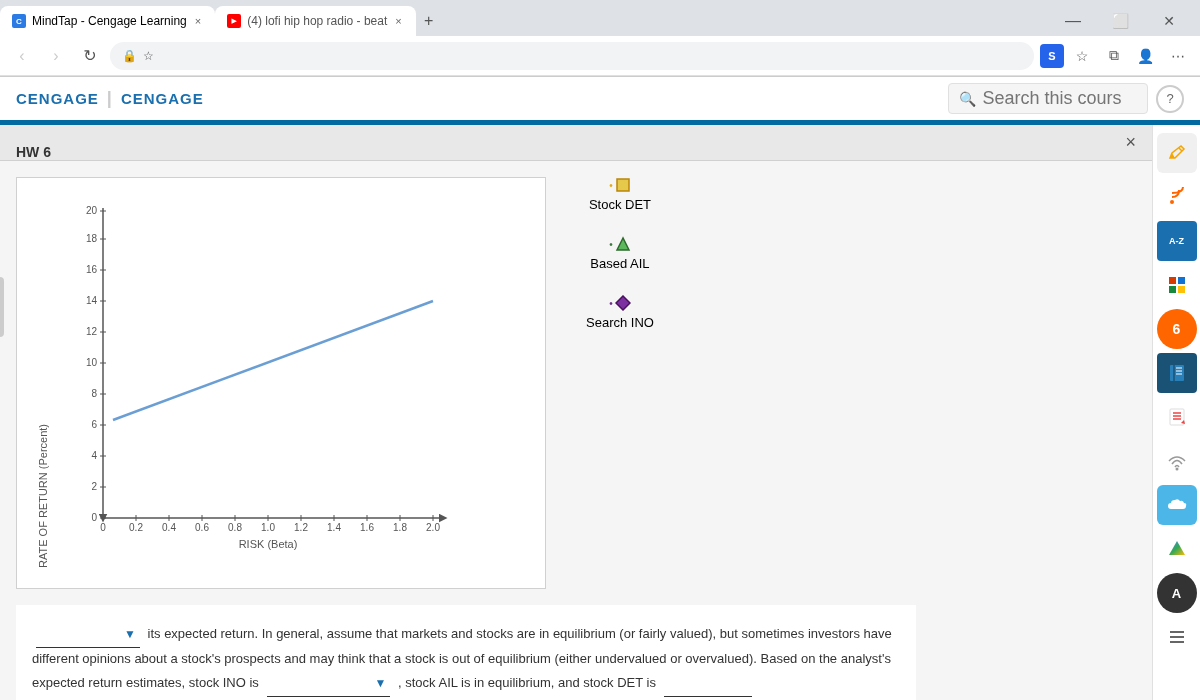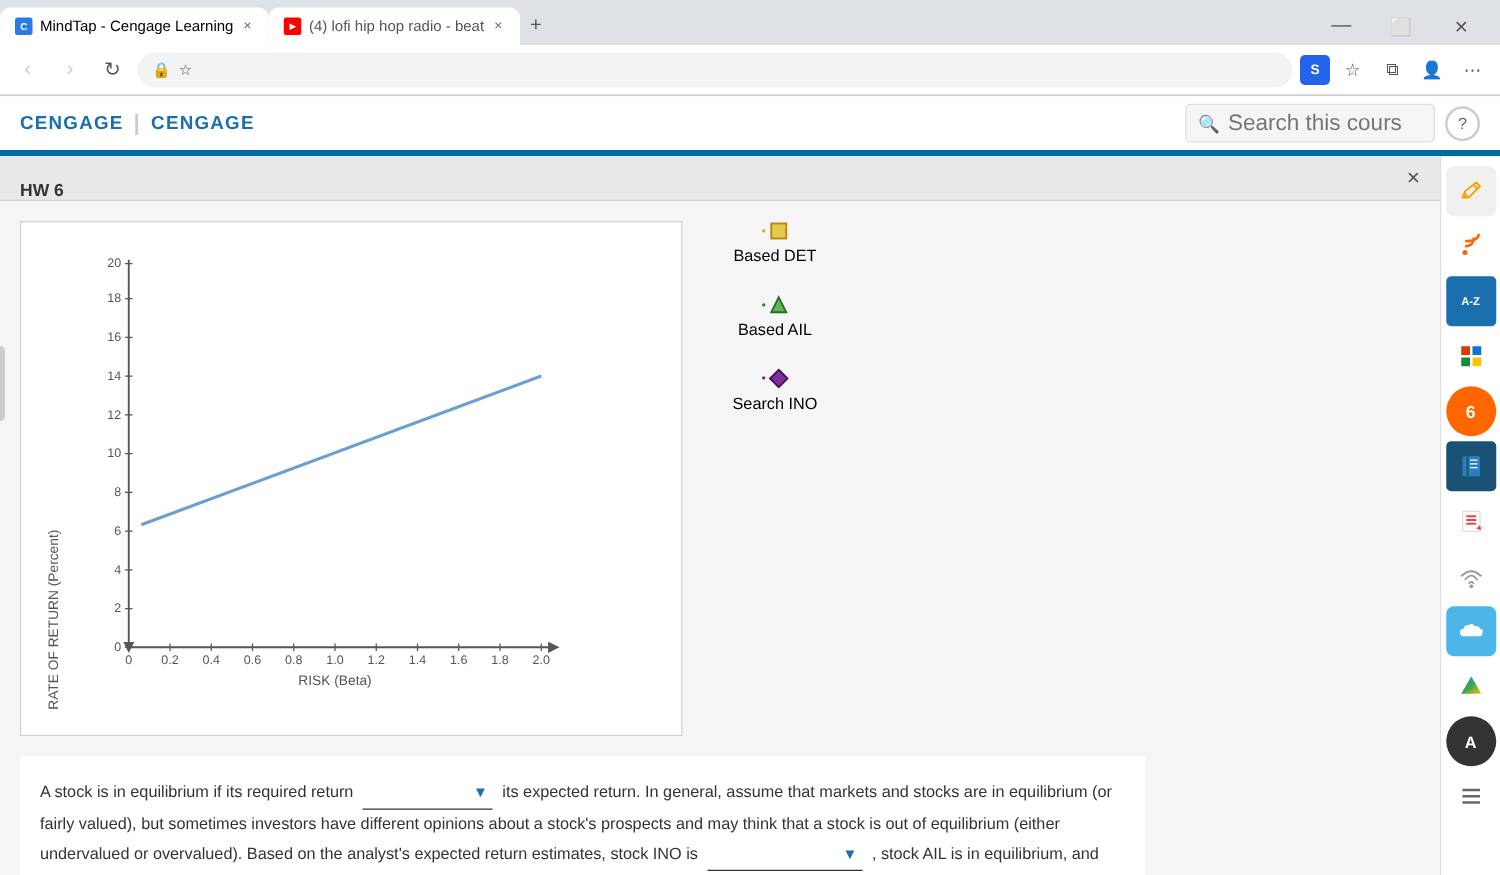--- a/index.html
+++ b/index.html
@@ -222,21 +222,21 @@
 
         <div class="legend-area">
 
           <div class="legend-item">
             <div style="display:flex;align-items:center;gap:2px;">
               <span style="color:#e6a817;font-size:10px;">•</span>
               <svg width="16" height="16">
                 <rect x="2" y="2" width="12" height="12" fill="#e6c84a" stroke="#b8860b" stroke-width="1.5"></rect>
               </svg>
             </div>
-            <span>Based DET</span>
+            <span>Stock DET</span>
           </div>
 
           <div class="legend-item">
             <div style="display:flex;align-items:center;gap:2px;">
               <span style="color:#3a7a3a;font-size:10px;">•</span>
               <svg width="16" height="16">
                 <polygon points="8,2 2,14 14,14" fill="#5cb85c" stroke="#2d6a2d" stroke-width="1.5"></polygon>
               </svg>
             </div>
             <span>Based AIL</span>
@@ -249,21 +249,20 @@
                 <polygon points="8,1 15,8 8,15 1,8" fill="#7b2fa0" stroke="#4a1060" stroke-width="1.5"></polygon>
               </svg>
             </div>
             <span>Search INO</span>
           </div>
         </div>
       </div>
 
       <div class="text-content">
         <p>
-          <span>A stock is in equilibrium if its required return</span>
           <span class="inline-dropdown">
             <span style="min-width:80px;display:inline-block;">&nbsp;&nbsp;&nbsp;&nbsp;&nbsp;&nbsp;&nbsp;&nbsp;&nbsp;&nbsp;&nbsp;&nbsp;</span>
             <span class="dropdown-arrow">▼</span>
           </span>
           <span> its expected return. In general, assume that markets and stocks are in equilibrium (or fairly valued), but sometimes investors have different opinions about a stock's prospects and may think that a stock is out of equilibrium (either undervalued or overvalued). Based on the analyst's expected return estimates, stock INO is</span>
           <span class="inline-dropdown">
             <span style="min-width:100px;display:inline-block;">&nbsp;&nbsp;&nbsp;&nbsp;&nbsp;&nbsp;&nbsp;&nbsp;&nbsp;&nbsp;&nbsp;&nbsp;&nbsp;</span>
             <span class="dropdown-arrow">▼</span>
           </span>
           <span>, stock AIL is in equilibrium, and stock DET is</span>

